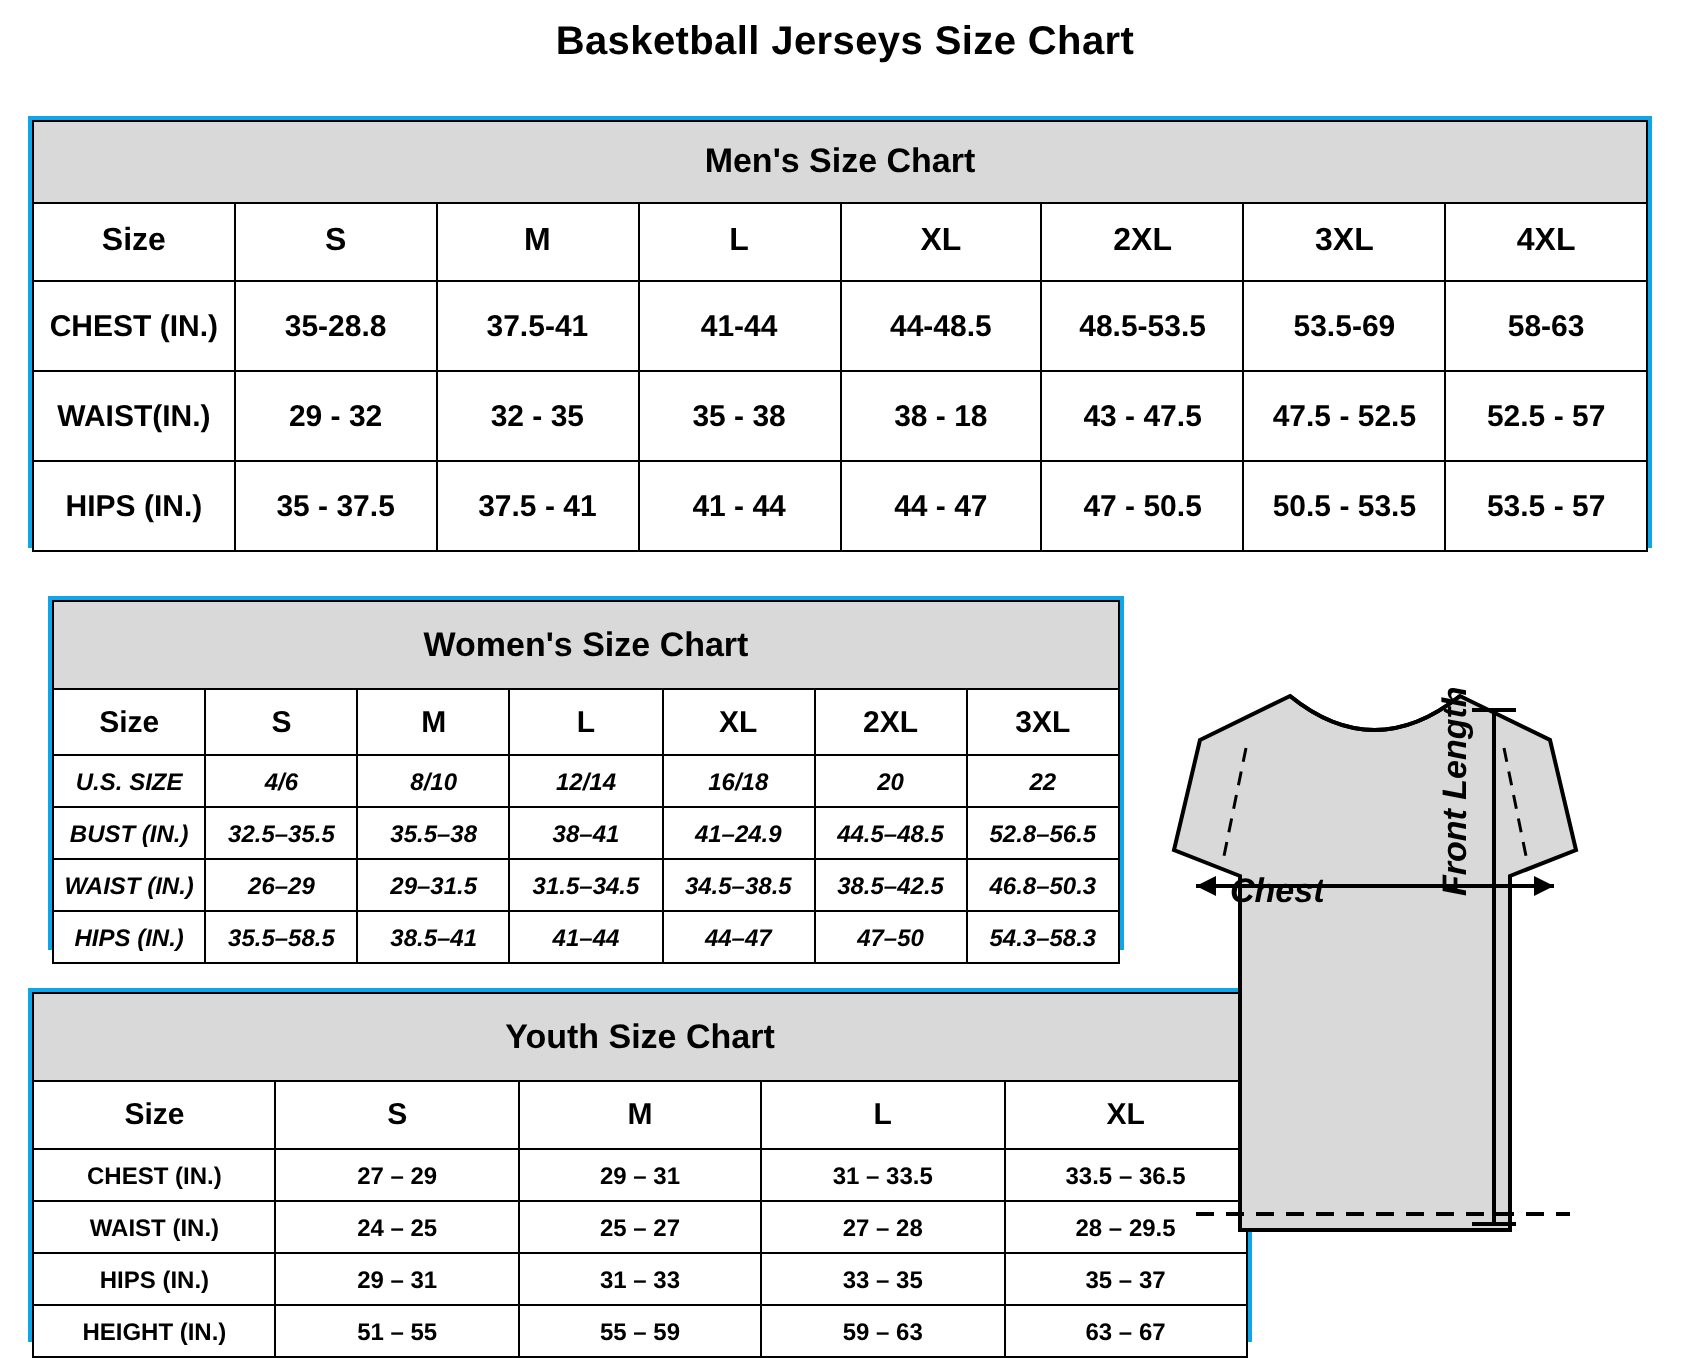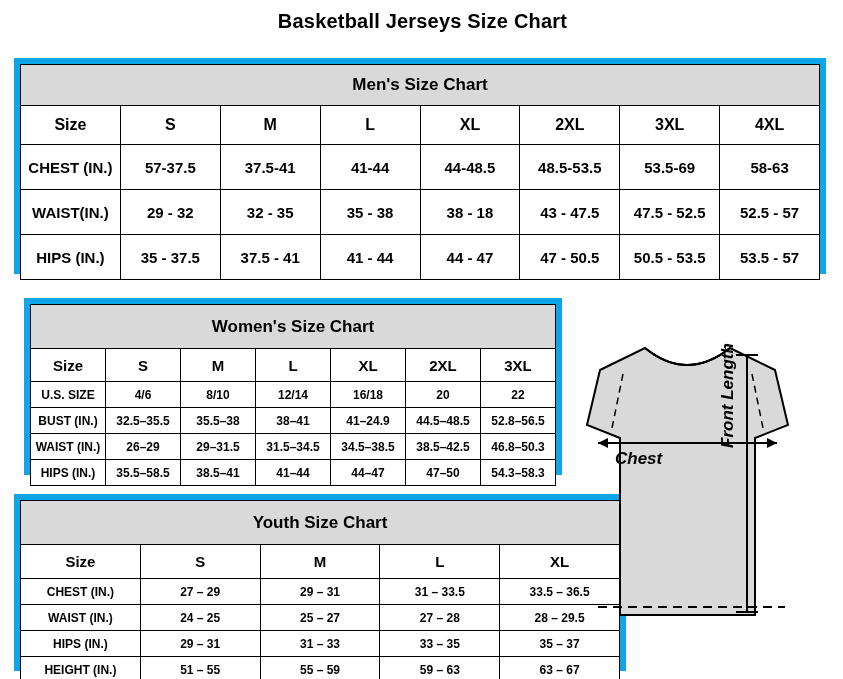--- a/index.html
+++ b/index.html
@@ -17,21 +17,21 @@
   }
   #page-title {
     text-align: center;
     font-size: 20px;
     font-weight: bold;
     margin: 10px 0 0 2px;
     letter-spacing: 0.2px;
   }
   .chart-block {
     position: absolute;
-    border: 6px solid #0ea5e9;
+    border: 2px solid #0ea5e9;
     box-sizing: border-box;
     background: #d946ef;
   }
   table.size-table {
     border-collapse: collapse;
     width: 100%;
     height: 100%;
     table-layout: fixed;
   }
   table.size-table td, table.size-table th {
@@ -53,21 +53,21 @@
   
   #men-chart { left: 14px; top: 58px; width: 812px; height: 216px; }
   #men-chart .caption-cell { height: 40px; font-size: 17px; }
   #men-chart .hdr td { height: 38px; font-size: 16px; }
   #men-chart .row td { height: 44px; font-size: 15px; }
   #men-chart .row td.label { text-align: center; }
   
   #women-chart { left: 14px; top: 298px; width: 538px; height: 177px; margin-left: 10px; }
   #women-chart .caption-cell { height: 43px; font-size: 17px; }
   #women-chart .hdr td { height: 32px; font-size: 15px; }
-  #women-chart .row td { height: 25px; font-size: 12px; }
+  #women-chart .row td { height: 25px; font-size: 12px; font-style: italic; }
   #women-chart .row td.label { font-size: 12px; }
   
   #youth-chart { left: 14px; top: 494px; width: 612px; height: 177px; }
   #youth-chart .caption-cell { height: 43px; font-size: 17px; }
   #youth-chart .hdr td { height: 33px; font-size: 15px; }
   #youth-chart .row td { height: 25px; font-size: 12px; }
   #youth-chart .row td.label { font-size: 12px; }
 
   #shirt-diagram {
     position: absolute;
@@ -77,21 +77,21 @@
     height: 345px;
   }
   #shirt-diagram svg { display: block; }
   .diag-label {
     position: absolute;
     font-style: italic;
     font-weight: bold;
     font-size: 17px;
     color: #000;
   }
-  #chest-label { left: 75px; top: 119px; }
+  #chest-label { left: 75px; top: 106px; }
   #front-length-label {
     left: 178px;
     top: 118px;
     transform: rotate(-90deg);
     transform-origin: left top;
     white-space: nowrap;
   }
 </style>
 </head>
 <body>
@@ -109,21 +109,21 @@
       <td>S</td>
       <td>M</td>
       <td>L</td>
       <td>XL</td>
       <td>2XL</td>
       <td>3XL</td>
       <td>4XL</td>
     </tr>
     <tr class="row">
       <td class="label">CHEST (IN.)</td>
-      <td>57-37.5</td>
+      <td>35-28.8</td>
       <td>37.5-41</td>
       <td>41-44</td>
       <td>44-48.5</td>
       <td>48.5-53.5</td>
       <td>53.5-69</td>
       <td>58-63</td>
     </tr>
     <tr class="row">
       <td class="label">WAIST(IN.)</td>
       <td>29 - 32</td>

